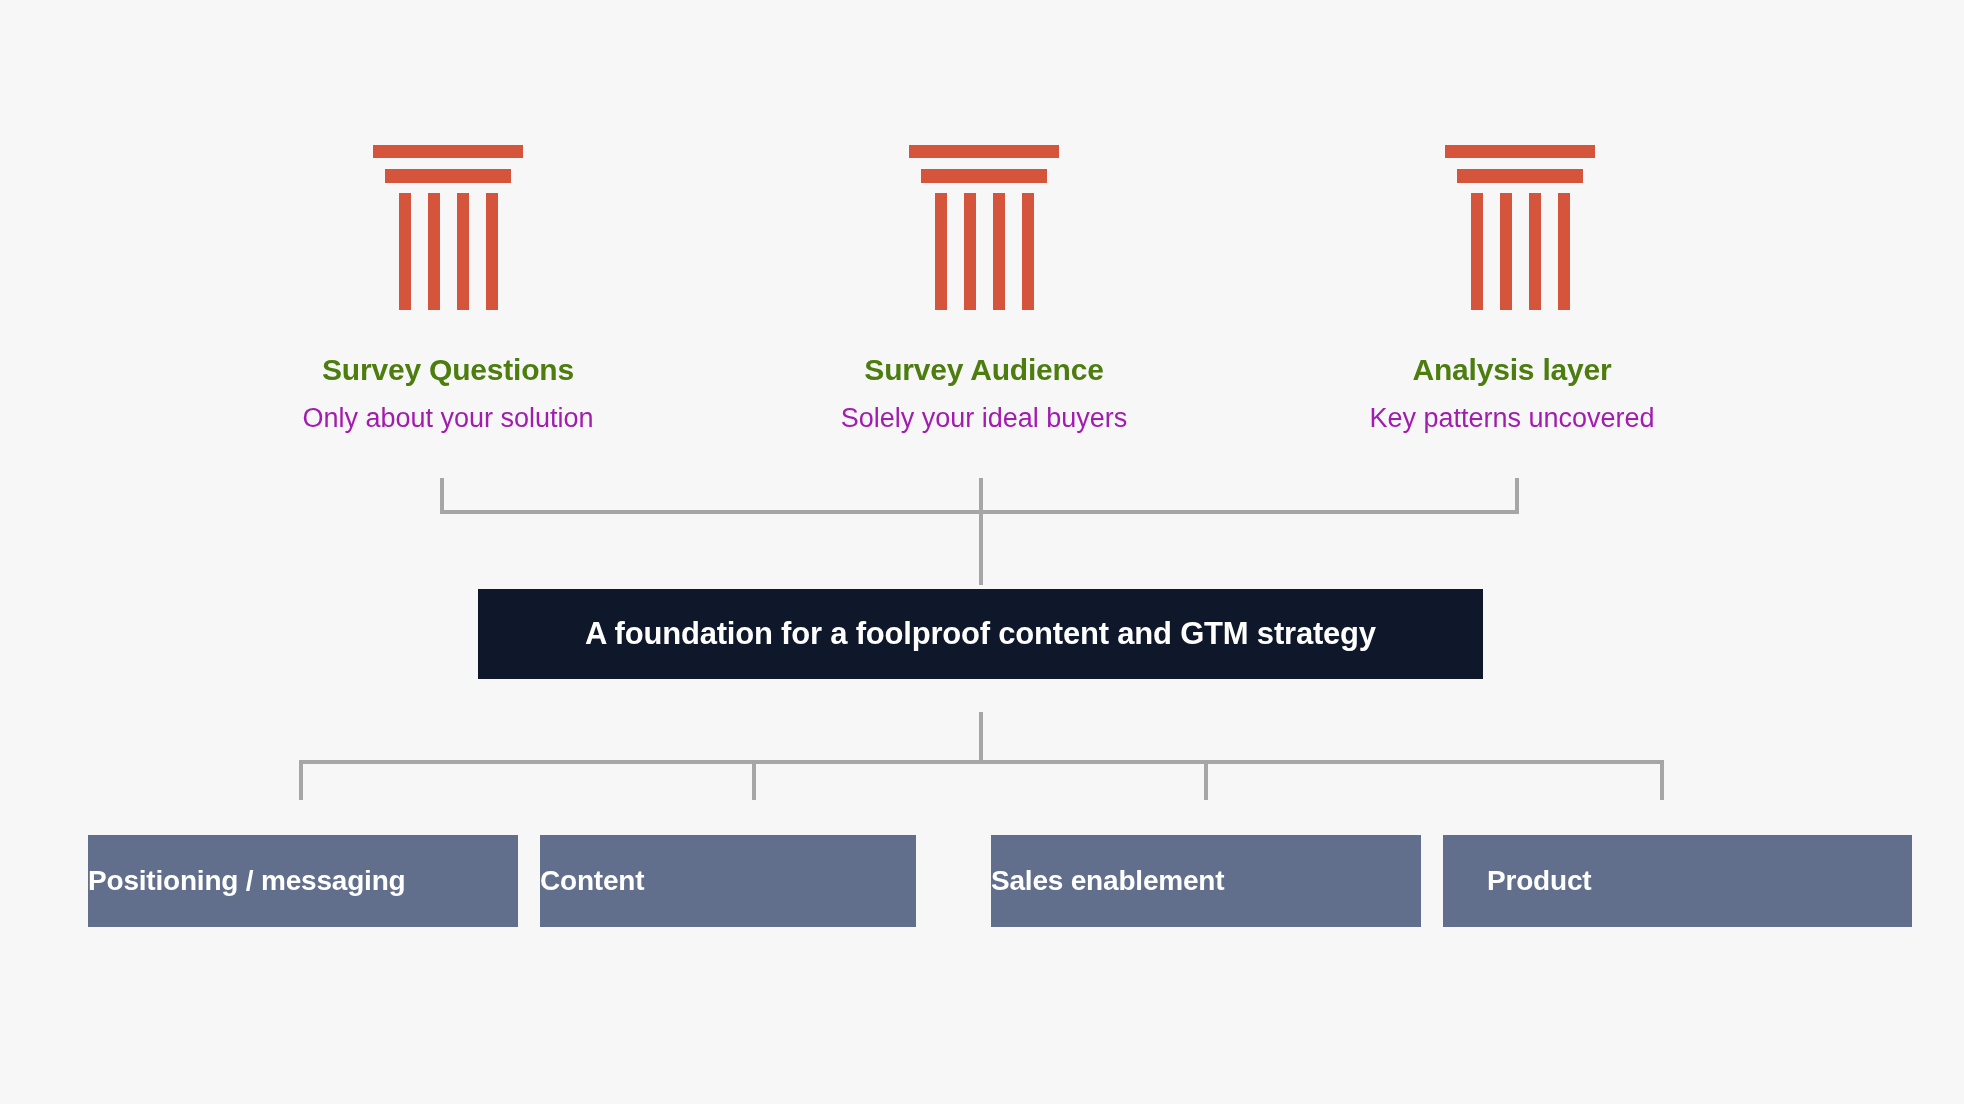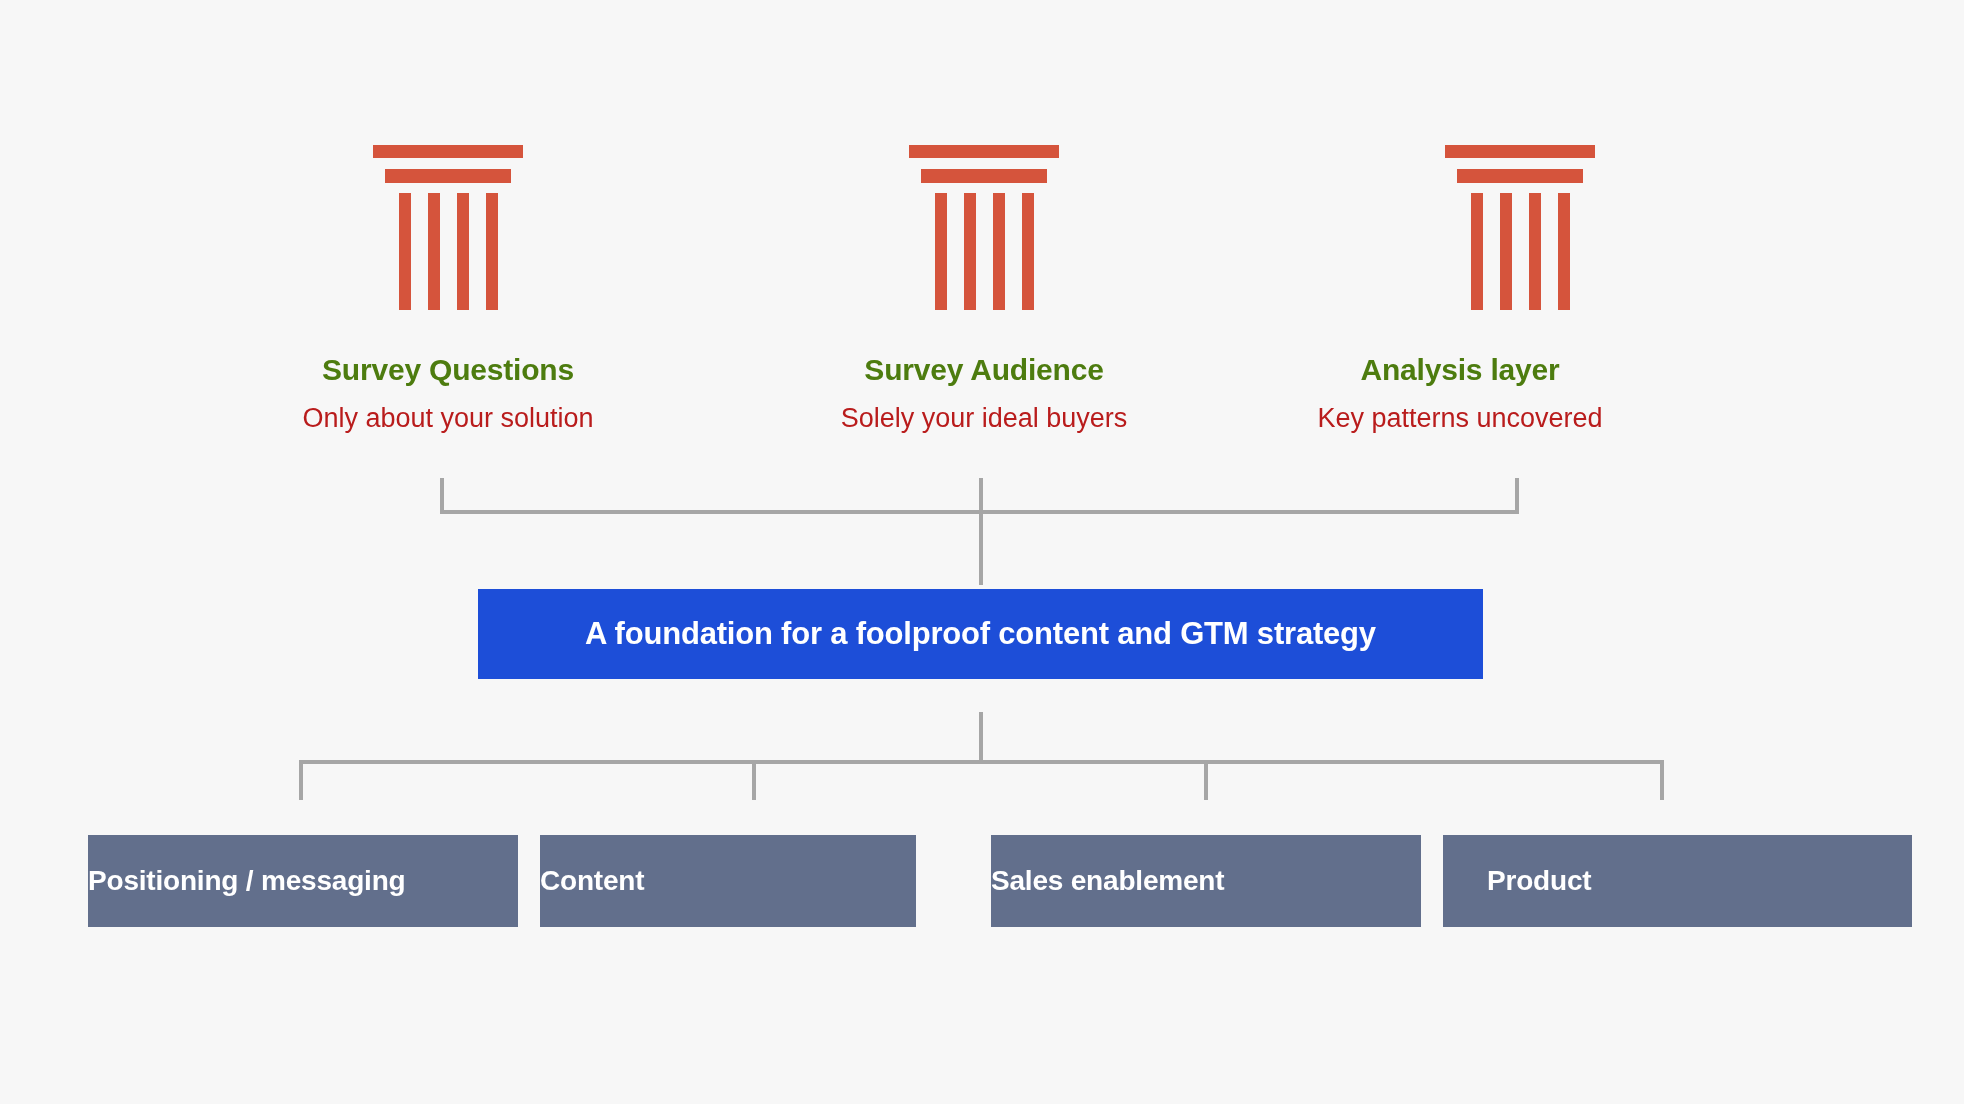--- a/index.html
+++ b/index.html
@@ -63,42 +63,42 @@
     font-size: 30px;
     font-weight: bold;
     color: #4d7c0f;
     letter-spacing: -0.2px;
     line-height: 1.2;
     white-space: nowrap;
   }
   .top-item .subtitle {
     font-size: 27px;
     font-weight: normal;
-    color: #b91c1c;
+    color: #a21caf;
     line-height: 1.2;
     margin-top: 14px;
     white-space: nowrap;
   }
 
   
   .line-h {
     position: absolute;
     height: 4px;
     background: #a6a6a6;
   }
   .line-v {
     position: absolute;
     width: 4px;
     background: #a6a6a6;
   }
 
   
   .banner {
     position: absolute;
-    background: #1d4ed8;
+    background: #0f172a;
     display: flex;
     align-items: center;
     justify-content: center;
   }
   .banner .banner-text {
     color: #ffffff;
     font-size: 31px;
     font-weight: bold;
     letter-spacing: -0.2px;
     white-space: nowrap;
@@ -153,21 +153,21 @@
   </div>
 
   <div class="pillar" style="left:1445px; top:145px;">
     <div class="cap-top"></div>
     <div class="cap-mid"></div>
     <div class="col c1"></div>
     <div class="col c2"></div>
     <div class="col c3"></div>
     <div class="col c4"></div>
   </div>
-  <div class="top-item" style="left:1240px; top:352px;text-align:center;">
+  <div class="top-item" style="left:1292px; top:352px;text-align:center;">
     <div class="title">Analysis layer</div>
     <div class="subtitle">Key patterns uncovered</div>
   </div>
 
   <div class="line-h" style="left:440px; top:510px; width:1079px;"></div>
 
   <div class="line-v" style="left:440px; top:478px; height:34px;"></div>
 
   <div class="line-v" style="left:979px; top:478px; height:34px;"></div>
 

